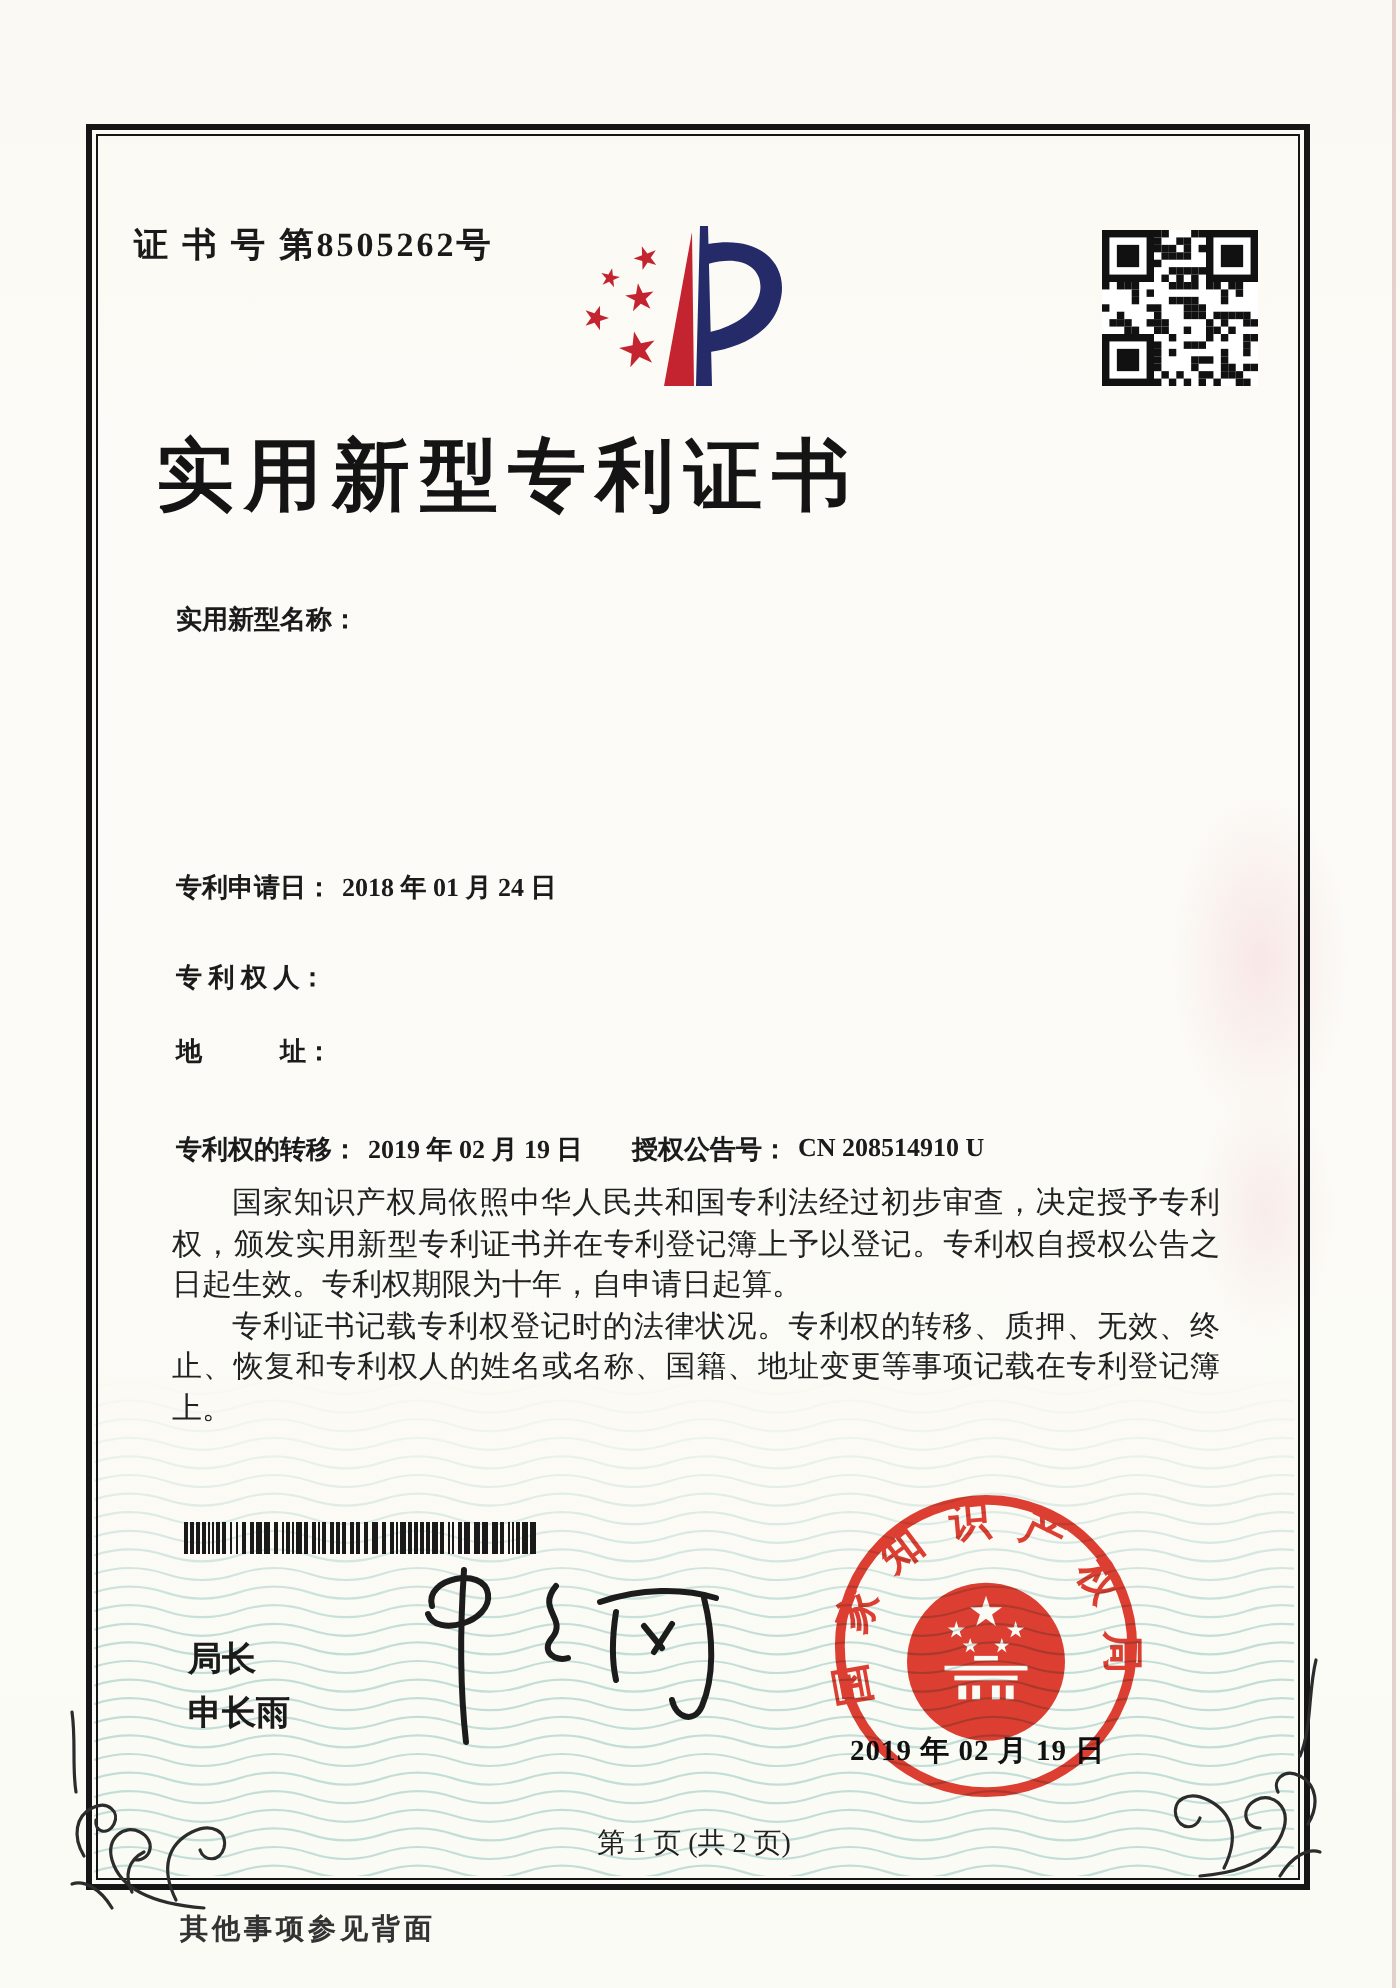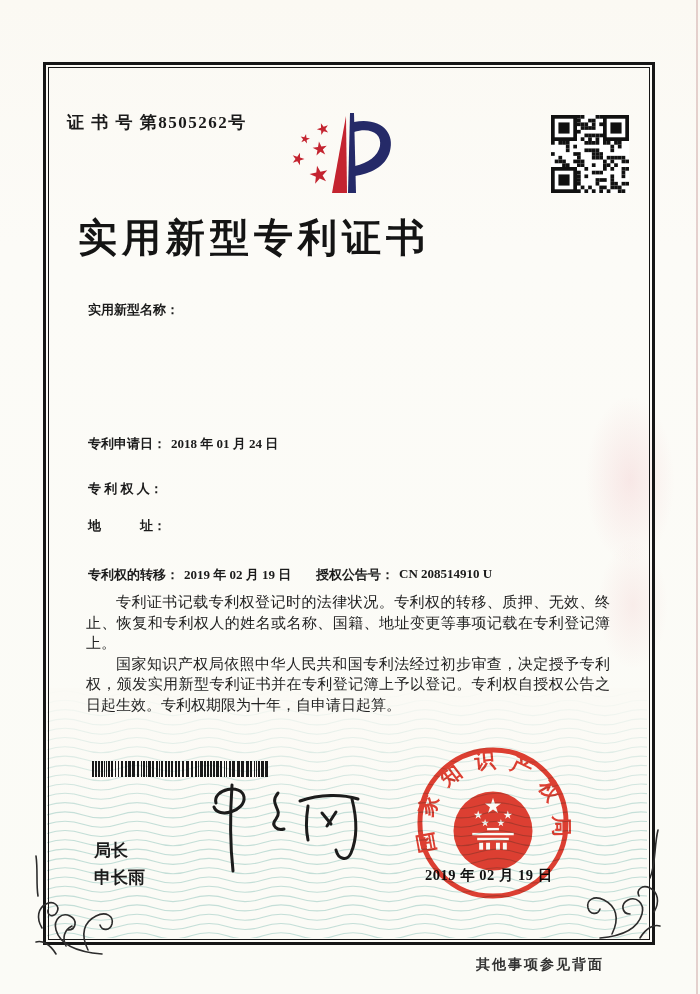--- a/index.html
+++ b/index.html
@@ -26,29 +26,29 @@
   .r-addr-label{top:517px}
   .addr-lines{position:absolute;left:206px;top:517px;z-index:4;font-weight:700;font-size:15.5px;
     color:#1b1b1b;line-height:23px;white-space:nowrap;}
   .r-grant{top:566px}
   .r-grantno{top:566px;left:316px}
   .paras{position:absolute;left:86px;top:592px;width:524px;z-index:4;font-size:15px;
     line-height:20.5px;color:#222;text-align:justify;}
   .paras p{margin:0;text-indent:2em;}
   .barcode{position:absolute;left:92px;top:761px;width:176px;height:16px;z-index:4;}
   .director{position:absolute;left:94px;top:816px;z-index:4;font-weight:700;font-size:17px;
-    line-height:27px;color:#1b1b1b;margin-top:21px;}
+    line-height:27px;color:#1b1b1b;}
   .signature{position:absolute;left:196px;top:779px;width:175px;height:100px;z-index:5;}
   .seal{position:absolute;left:414px;top:744px;width:158px;height:158px;z-index:6;
     opacity:.9;mix-blend-mode:multiply;}
   .seal-date{position:absolute;left:425px;top:866px;z-index:5;font-weight:700;font-size:14.5px;
     letter-spacing:.5px;color:#111;white-space:nowrap;}
   .pgno{position:absolute;left:90px;top:913px;width:514px;z-index:4;text-align:center;
     font-size:14px;color:#222;}
-  .backnote{position:absolute;left:90px;top:956px;width:514px;z-index:4;text-align:right;
+  .backnote{position:absolute;left:90px;top:956px;width:514px;z-index:4;text-align:left;
     font-size:14px;font-weight:700;color:#333;letter-spacing:2px;}
   .orn{position:absolute;z-index:5;}
   .orn-l{left:30px;top:848px;width:92px;height:112px;}
   .orn-r{left:584px;top:820px;width:80px;height:124px;transform:scaleX(-1);}
   .smudge{position:absolute;z-index:2;pointer-events:none;}
   .smudge1{left:585px;top:395px;width:90px;height:170px;
     background:radial-gradient(ellipse at center,rgba(225,120,135,.15),rgba(225,120,135,0) 70%);}
   .smudge2{left:598px;top:540px;width:70px;height:130px;
     background:radial-gradient(ellipse at center,rgba(225,130,140,.12),rgba(225,130,140,0) 70%);}
   .page-edge{position:absolute;left:696px;top:0;width:2px;height:994px;z-index:7;
@@ -263,22 +263,22 @@
   <div class="f-row r-grant">
     <span>专利权的转移：</span>
     <span class="val">2019 年 02 月 19 日</span>
   </div>
   <div class="f-row r-grantno">
     <span>授权公告号：</span>
     <span class="val">CN 208514910 U</span>
   </div>
 
   <div class="paras">
+    <p>国家知识产权局依照中华人民共和国专利法经过初步审查，决定授予专利权，颁发实用新型专利证书并在专利登记簿上予以登记。专利权自授权公告之日起生效。专利权期限为十年，自申请日起算。</p>
     <p>专利证书记载专利权登记时的法律状况。专利权的转移、质押、无效、终止、恢复和专利权人的姓名或名称、国籍、地址变更等事项记载在专利登记簿上。</p>
-    <p>国家知识产权局依照中华人民共和国专利法经过初步审查，决定授予专利权，颁发实用新型专利证书并在专利登记簿上予以登记。专利权自授权公告之日起生效。专利权期限为十年，自申请日起算。</p>
   </div>
 
   <svg class="barcode" id="bc-svg" viewBox="0 0 176 16" preserveAspectRatio="none">
       <rect x="0" y="0" width="2" height="16" fill="#1a1a1a"></rect>
       <rect x="3" y="0" width="2" height="16" fill="#1a1a1a"></rect>
       <rect x="6" y="0" width="2" height="16" fill="#1a1a1a"></rect>
       <rect x="9" y="0" width="2" height="16" fill="#1a1a1a"></rect>
       <rect x="12" y="0" width="1" height="16" fill="#1a1a1a"></rect>
       <rect x="14" y="0" width="1" height="16" fill="#1a1a1a"></rect>
       <rect x="16" y="0" width="2" height="16" fill="#1a1a1a"></rect>
@@ -370,20 +370,21 @@
         <rect x="-16" y="7" width="32" height="2.4"></rect>
         <rect x="-14" y="12" width="4" height="7"></rect>
         <rect x="-7" y="12" width="4" height="7"></rect>
         <rect x="3" y="12" width="4" height="7"></rect>
         <rect x="10" y="12" width="4" height="7"></rect>
         <rect x="-6" y="-3" width="12" height="2.4"></rect>
       </g>
     </g>
   </svg>
 
+  <div class="pgno">第 1 页 (共 2 页)</div>
   <div class="backnote">其他事项参见背面</div>
 
   <svg class="orn orn-l" viewBox="0 0 92 112">
     <g fill="none" stroke="#2c2c2c" stroke-width="1.6" stroke-linecap="round">
       <path d="M72,106 C46,104 30,96 26,82 C23,71 32,64 40,68 C48,72 46,82 38,82"></path>
       <path d="M58,102 C50,86 54,74 66,68 C76,63 84,68 82,76 C80,83 72,83 70,77"></path>
       <path d="M26,106 C20,96 12,92 6,94"></path>
       <path d="M12,80 C6,70 8,60 16,56 C24,52 30,58 27,64 C24,70 17,68 18,62"></path>
       <path d="M36,98 C32,90 34,82 42,78"></path>
       <path d="M8,48 C6,36 8,22 6,8"></path>

